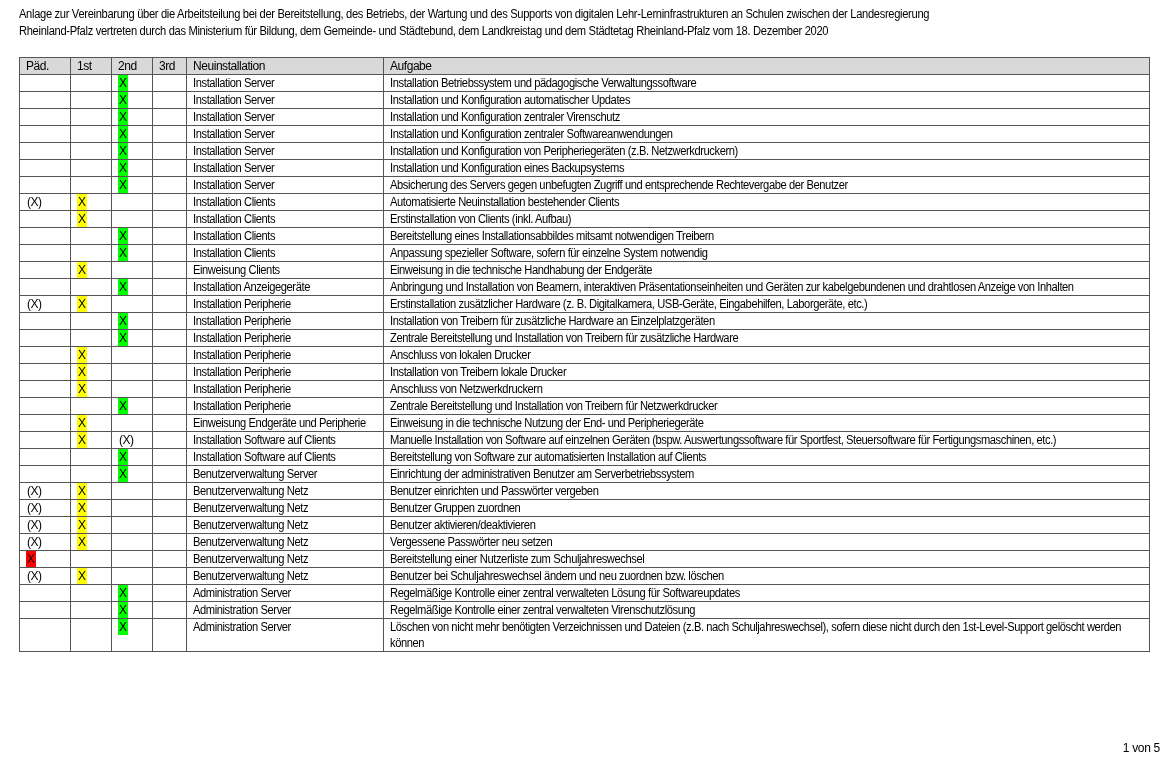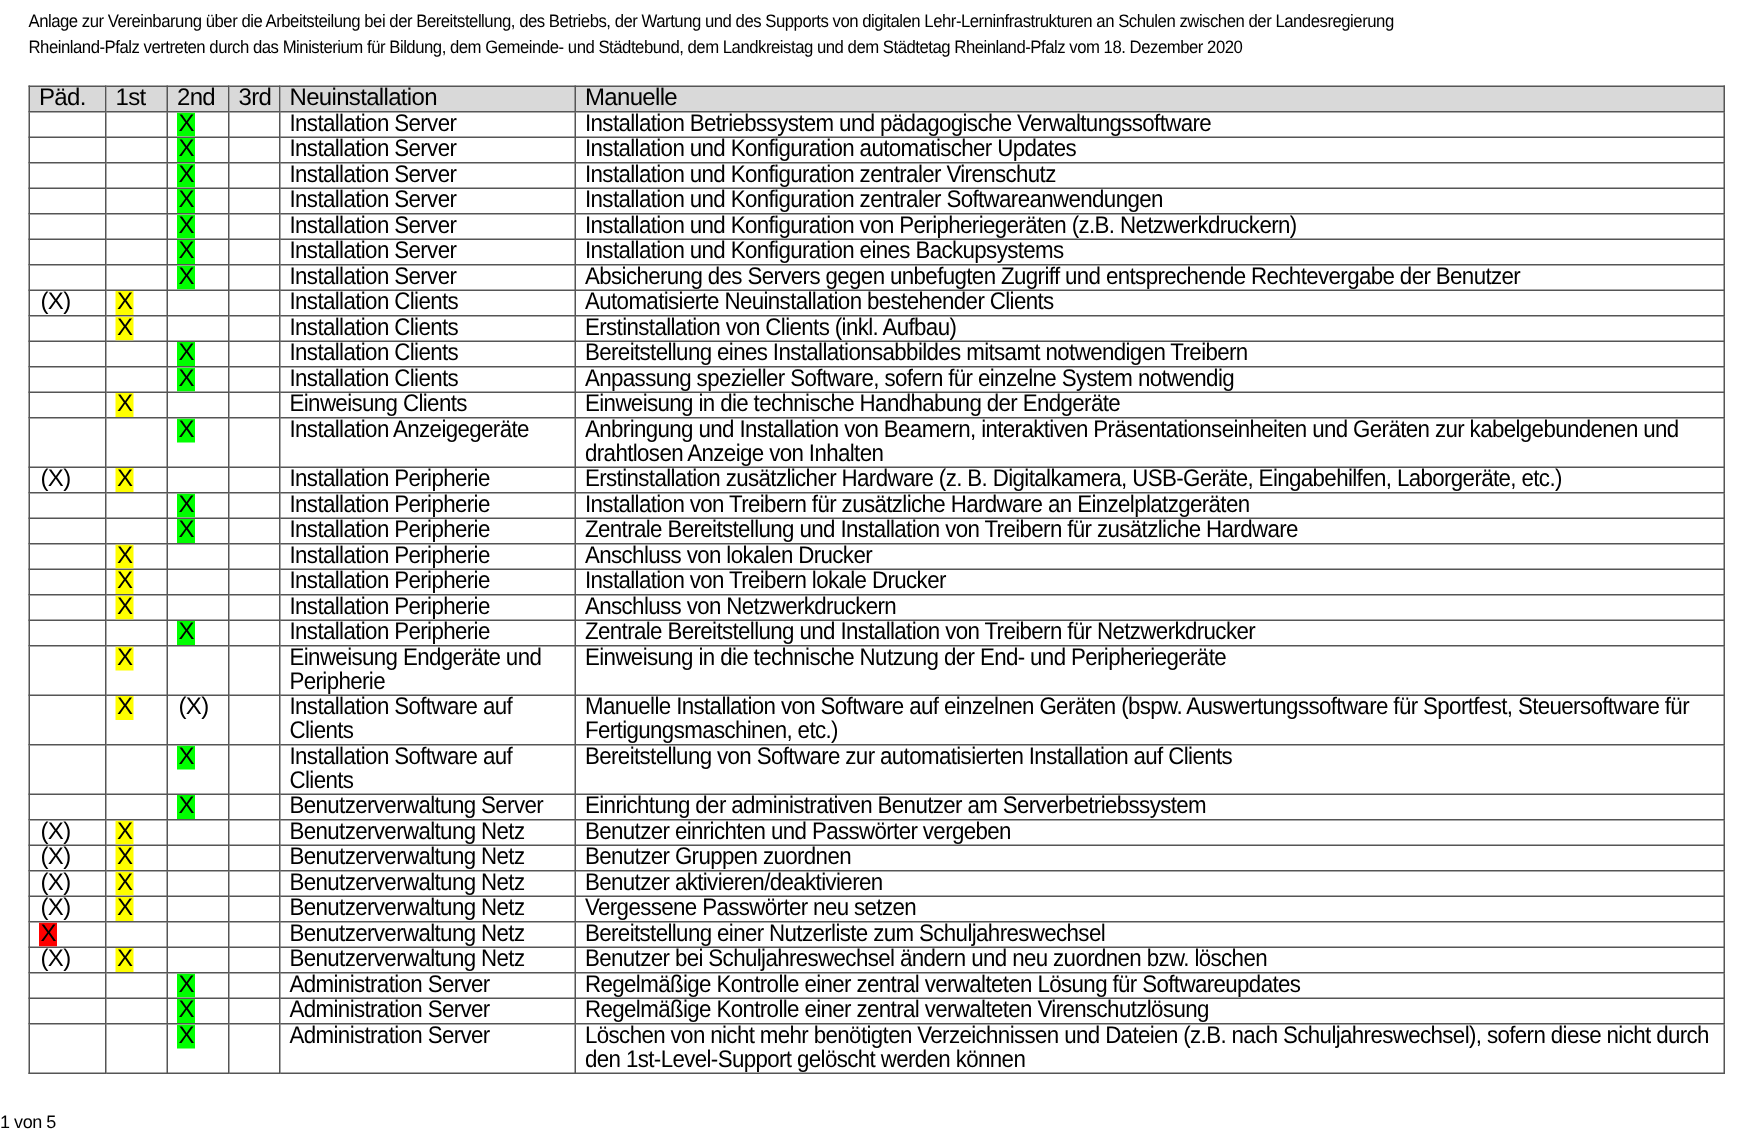--- a/index.html
+++ b/index.html
@@ -10,42 +10,42 @@
   }
   .title {
     position: absolute; left: 19px; top: 6px; width: 1130px;
     font-size: 12px; line-height: 17px; letter-spacing: -0.35px;
     transform: scaleX(0.93); transform-origin: left top; white-space: nowrap;
   }
   .title div { white-space: nowrap; }
   table.grid {
     position: absolute; left: 19px; top: 57px;
     width: 1131px; border-collapse: collapse; table-layout: fixed;
-    font-size: 16px; letter-spacing: -0.45px;
+    font-size: 12px; letter-spacing: -0.45px;
   }
   table.grid th, table.grid td {
     border: 1px solid #555; padding: 0 0 0 6px;
     vertical-align: top; text-align: left; font-weight: normal;
     line-height: 16px; overflow: hidden;
   }
   table.grid th { background: #d9d9d9; height: 16px; }
   table.grid td { height: 16px; }
   col.c-paed { width: 51px; }
   col.c-1st { width: 41px; }
   col.c-2nd { width: 41px; }
   col.c-3rd { width: 34px; }
   col.c-bereich { width: 197px; }
   col.c-aufgabe { width: auto; }
   .mark { display: inline-block; padding: 0 1px; line-height: 16px; }
   .mark.lvl-green { background: #00ff00; }
   .mark.lvl-yellow { background: #ffff00; }
   .mark.lvl-red { background: #ff0000; }
   .cell-text { display: block; transform: scaleX(0.93); transform-origin: left top; white-space: normal; width: 107%; }
   .footer {
-    position: absolute; left: 0; width: 1160px; top: 741px; text-align: left;
+    position: absolute; left: 0; width: 1160px; top: 741px; text-align: right;
     font-size: 12px; letter-spacing: -0.3px;
   }
 </style>
 </head>
 <body>
 
 <div class="title">
   <div>Anlage zur Vereinbarung über die Arbeitsteilung bei der Bereitstellung, des Betriebs, der Wartung und des Supports von digitalen Lehr-Lerninfrastrukturen an Schulen zwischen der Landesregierung</div>
   <div>Rheinland-Pfalz vertreten durch das Ministerium für Bildung, dem Gemeinde- und Städtebund, dem Landkreistag und dem Städtetag Rheinland-Pfalz vom 18. Dezember 2020</div>
 </div>
@@ -59,21 +59,21 @@
       <col class="c-bereich">
       <col class="c-aufgabe">
   </colgroup>
   <thead>
     <tr>
       <th>Päd.</th>
       <th>1st</th>
       <th>2nd</th>
       <th>3rd</th>
       <th>Neuinstallation</th>
-      <th>Manuelle</th>
+      <th>Aufgabe</th>
     </tr>
   </thead>
   <tbody id="table-body">
       <tr>
         <td></td>
         <td></td>
         <td><span class="mark lvl-green">X</span></td>
         <td></td>
         <td>
           <span class="cell-text">Installation Server</span>

